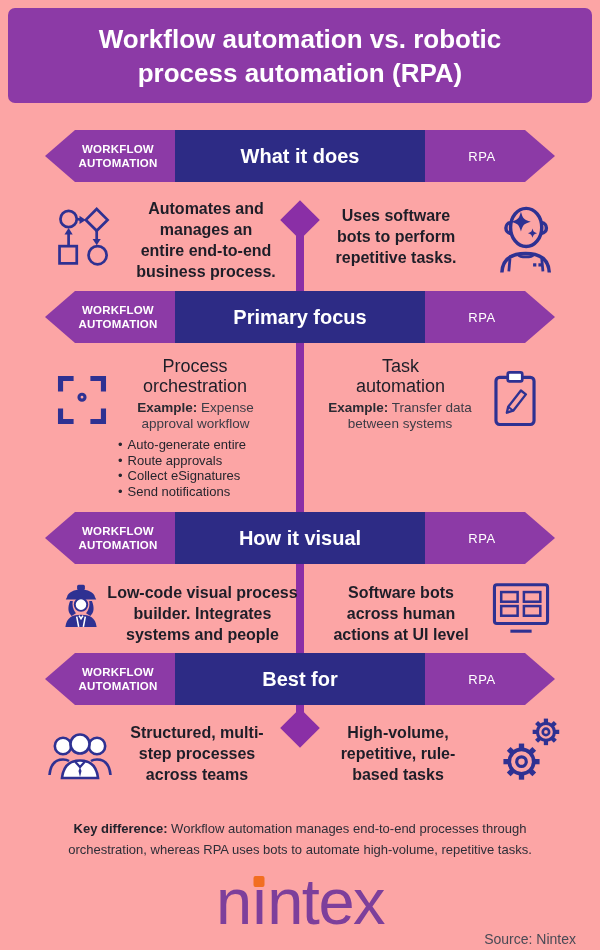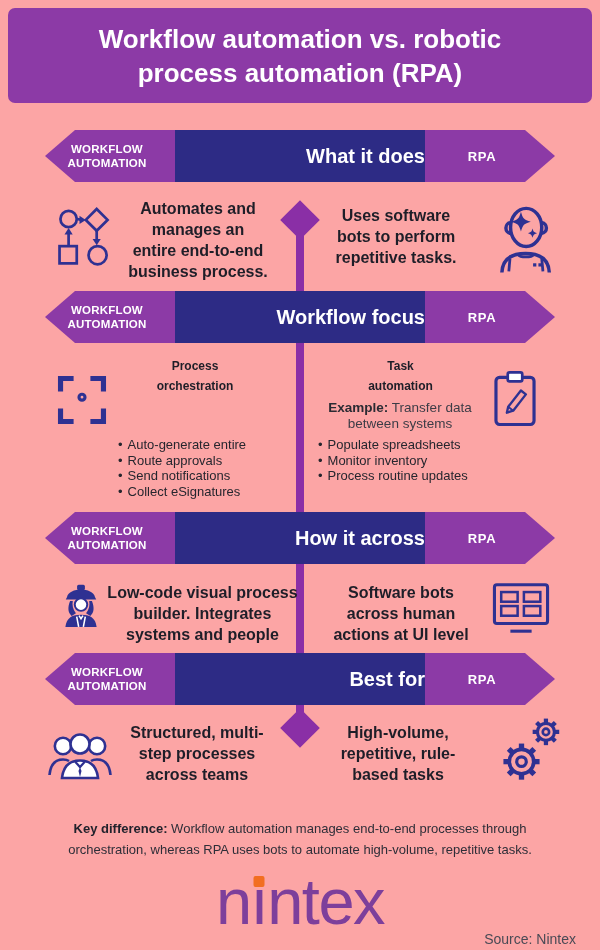--- a/index.html
+++ b/index.html
@@ -25,31 +25,31 @@
   .center-line{position:absolute;left:296px;top:220px;width:8px;height:508px;background:var(--line-purple);z-index:0}
   .diamond{position:absolute;left:286px;width:28px;height:28px;background:var(--line-purple);transform:rotate(45deg);z-index:0}
   .diamond.top{top:206px}
   .diamond.bottom{top:714px}
 
   
   .arrow-banner{position:absolute;left:45px;width:510px;height:52px;display:flex;z-index:2;
     -webkit-clip-path:polygon(30px 0,480px 0,100% 50%,480px 100%,30px 100%,0 50%);
     clip-path:polygon(30px 0,480px 0,100% 50%,480px 100%,30px 100%,0 50%)}
   .banner-1{top:130px}.banner-2{top:291px}.banner-3{top:512px}.banner-4{top:653px}
-  .arrow-left{width:130px;background:var(--purple);display:flex;align-items:center;justify-content:flex-start;padding-left:16px}
-  .arrow-center{width:250px;background:var(--dark-navy);display:flex;align-items:center;justify-content:flex-end}
+  .arrow-left{width:130px;background:var(--purple);display:flex;align-items:center;justify-content:center;padding-left:16px}
+  .arrow-center{width:250px;background:var(--dark-navy);display:flex;align-items:center;justify-content:center}
   .arrow-right{flex:1;background:var(--purple);display:flex;align-items:center;justify-content:center;padding-right:16px}
   .wfa-label{color:#fff;font-weight:700;font-size:11.5px;line-height:14px;text-align:center;width:92px;letter-spacing:.2px}
   .banner-title{color:#fff;font-weight:700;font-size:20px}
-  .rpa-label{color:#fff;font-weight:700;font-size:13px;letter-spacing:.6px}
+  .rpa-label{color:#fff;font-weight:400;font-size:13px;letter-spacing:.6px}
 
   
   .stat{position:absolute;font-size:16px;line-height:21px;font-weight:700;color:var(--text-dark);
         text-align:center;white-space:pre-line;z-index:1}
-  .col-heading{position:absolute;font-size:12px;line-height:20px;font-weight:700;color:var(--text-dark);
+  .col-heading{position:absolute;font-size:18px;line-height:20px;font-weight:400;color:var(--text-dark);
         text-align:center;white-space:pre-line;z-index:1}
   .example{position:absolute;font-size:13.5px;line-height:16px;color:var(--text-muted);
         text-align:center;white-space:pre-line;z-index:1}
   .example .lbl{font-weight:700;color:#2b2b33}
   .bullets{position:absolute;list-style:none;font-size:13px;line-height:15.5px;color:#26262e;z-index:1}
   .bullets li{padding-left:11px;text-indent:-11px}
   .bullets li::before{content:"\2022";margin-right:5px}
 
   .icon-box{position:absolute;z-index:1;color:var(--icon-navy)}
   .icon-box svg{width:100%;height:100%;display:block}
@@ -98,21 +98,21 @@
       <rect x="5" y="44" width="19" height="19" stroke="currentColor" stroke-width="3"></rect>
       <circle cx="47" cy="54" r="10" stroke="currentColor" stroke-width="3"></circle>
       <line x1="24" y1="14" x2="30" y2="15" stroke="currentColor" stroke-width="3"></line>
       <path d="M34 15 l-7 -4.5 v9 z" fill="currentColor"></path>
       <line x1="46" y1="27" x2="46" y2="38" stroke="currentColor" stroke-width="3"></line>
       <path d="M46 43 l-4.5 -7 h9 z" fill="currentColor"></path>
       <line x1="15" y1="44" x2="15" y2="29" stroke="currentColor" stroke-width="3"></line>
       <path d="M15 24 l-4.5 7 h9 z" fill="currentColor"></path>
     </svg>
   </div>
-  <p class="stat" style="left:112px;top:198px;width:172px">Automates and
+  <p class="stat" style="left:120px;top:198px;width:172px">Automates and
 manages an
 entire end-to-end
 business process.</p>
   <p class="stat" style="left:310px;top:205px;width:172px">Uses software
 bots to perform
 repetitive tasks.</p>
   <div class="icon-box" style="left:488px;top:198px;width:74px;height:82px">
     <svg viewBox="0 0 64 70" fill="none">
       <ellipse cx="33" cy="25" rx="13.5" ry="16.5" stroke="currentColor" stroke-width="3"></ellipse>
       <path d="M19.5 21 a4 4.5 0 0 0 0 9" stroke="currentColor" stroke-width="3"></path>
@@ -126,69 +126,66 @@
       <rect x="39" y="56" width="2.8" height="2.8" fill="currentColor"></rect>
       <rect x="43.6" y="56" width="2.8" height="2.8" fill="currentColor"></rect>
     </svg>
   </div>
 
   <div class="arrow-banner banner-2">
     <div class="arrow-left">
       <span class="wfa-label">WORKFLOW AUTOMATION</span>
     </div>
     <div class="arrow-center">
-      <span class="banner-title">Workflow focus</span>
+      <span class="banner-title">Primary focus</span>
     </div>
     <div class="arrow-right">
       <span class="rpa-label">RPA</span>
     </div>
   </div>
 
   <div class="icon-box" style="left:54px;top:372px;width:56px;height:56px">
     <svg viewBox="0 0 60 60" fill="none">
       <path d="M7 21 V7 H21" stroke="currentColor" stroke-width="5.5"></path>
       <path d="M39 7 H53 V21" stroke="currentColor" stroke-width="5.5"></path>
       <path d="M53 39 V53 H39" stroke="currentColor" stroke-width="5.5"></path>
       <path d="M7 39 V53 H21" stroke="currentColor" stroke-width="5.5"></path>
       <circle cx="30" cy="27" r="3.2" stroke="currentColor" stroke-width="3.4"></circle>
     </svg>
   </div>
   <h3 class="col-heading" style="left:110px;top:356px;width:170px">Process
 orchestration</h3>
+  <p class="example" style="left:108px;top:400px;width:175px"><span class="lbl">Example:</span><span> Expense
+approval workflow</span></p>
   <ul class="bullets" style="left:118px;top:437px;width:180px">
     <li>Auto-generate entire</li>
     <li>Route approvals</li>
+    <li>Collect eSignatures</li>
     <li>Send notifications</li>
-    <li>Collect eSignatures</li>
   </ul>
 
   <h3 class="col-heading" style="left:318px;top:356px;width:165px">Task
 automation</h3>
   <p class="example" style="left:310px;top:400px;width:180px"><span class="lbl">Example:</span><span> Transfer data
 between systems</span></p>
-  <ul class="bullets" style="left:318px;top:437px;width:195px">
-    <li>Populate spreadsheets</li>
-    <li>Monitor inventory</li>
-    <li>Process routine updates</li>
-  </ul>
   <div class="icon-box" style="left:486px;top:368px;width:58px;height:64px">
     <svg viewBox="0 0 64 70" fill="none">
       <rect x="11" y="10" width="42" height="52" rx="4" stroke="currentColor" stroke-width="3.5"></rect>
       <rect x="24" y="4.5" width="16" height="10" rx="2" fill="#fff" stroke="currentColor" stroke-width="3"></rect>
       <path d="M23 49 L24.5 42.5 L38.5 24.5 L44 28.8 L30 46.8 L23 49 Z" stroke="currentColor" stroke-width="2.6" stroke-linejoin="round"></path>
       <line x1="24.5" y1="42.5" x2="30" y2="46.8" stroke="currentColor" stroke-width="2"></line>
     </svg>
   </div>
 
   <div class="arrow-banner banner-3">
     <div class="arrow-left">
       <span class="wfa-label">WORKFLOW AUTOMATION</span>
     </div>
     <div class="arrow-center">
-      <span class="banner-title">How it across</span>
+      <span class="banner-title">How it visual</span>
     </div>
     <div class="arrow-right">
       <span class="rpa-label">RPA</span>
     </div>
   </div>
 
   <div class="icon-box" style="left:56px;top:576px;width:50px;height:58px">
     <svg viewBox="0 0 64 64" fill="none">
       <rect x="27" y="6" width="10" height="7" rx="2" fill="currentColor"></rect>
       <path d="M14 22 C17 9 47 9 50 22 L51.5 25 L12.5 25 Z" fill="currentColor"></path>

